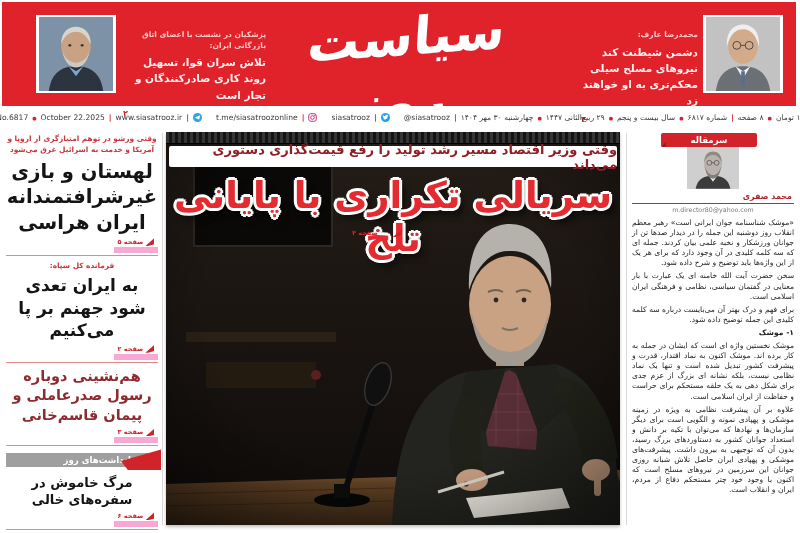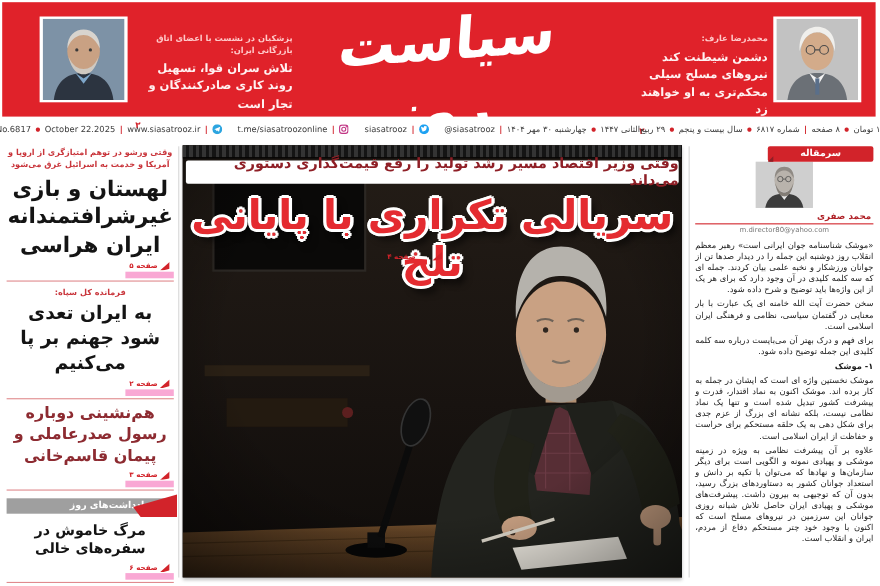--- a/index.html
+++ b/index.html
@@ -66,21 +66,21 @@
   .main-headline{position:absolute;left:0;right:0;top:42px;text-align:center;direction:rtl;
                  font-size:37px;font-weight:bold;color:#e42b30;letter-spacing:-1px;
                  text-shadow:-2px -2px 0 #fff,2px -2px 0 #fff,-2px 2px 0 #fff,2px 2px 0 #fff,
                              -3px 0 0 #fff,3px 0 0 #fff,0 -3px 0 #fff,0 3px 0 #fff,
                              5px 6px 7px rgba(0,0,0,.65);}
   .main-pagemark{position:absolute;left:186px;top:97px;display:flex;align-items:center;gap:15px;direction:ltr;}
   .main-pagemark .pm-label{font-size:6.5px;}
 
   
   .editorial{position:absolute;left:632px;top:133px;width:162px;}
-  .ed-tab{margin-left:66px;width:96px;height:14px;background:#d2232a;color:#fff;font-size:8.6px;
+  .ed-tab{margin-left:29px;width:96px;height:14px;background:#d2232a;color:#fff;font-size:8.6px;
           font-weight:bold;text-align:center;line-height:14px;border-radius:2px;position:relative;}
   .ed-tab::after{content:"";position:absolute;left:-5px;bottom:0;border:5px solid transparent;
                  border-right-color:#8f1f26;border-bottom-width:0;}
   .ed-title{direction:rtl;text-align:center;font-size:11.5px;font-weight:bold;color:#141414;margin:7px 0 6px;}
   .ed-photo{width:52px;height:42px;margin:0 auto;background:#cfcfcf;}
   .ed-author{direction:rtl;text-align:right;color:#b02228;font-size:8px;font-weight:bold;
              border-bottom:1px solid #d2232a;padding:3px 2px 2px;}
   .ed-email{text-align:center;font-size:6.3px;color:#777;margin:2px 0 5px;}
   .ed-body{direction:rtl;text-align:justify;font-size:7.6px;line-height:1.33;color:#1d1d1d;}
   .ed-body p{margin:0 0 3px;}

